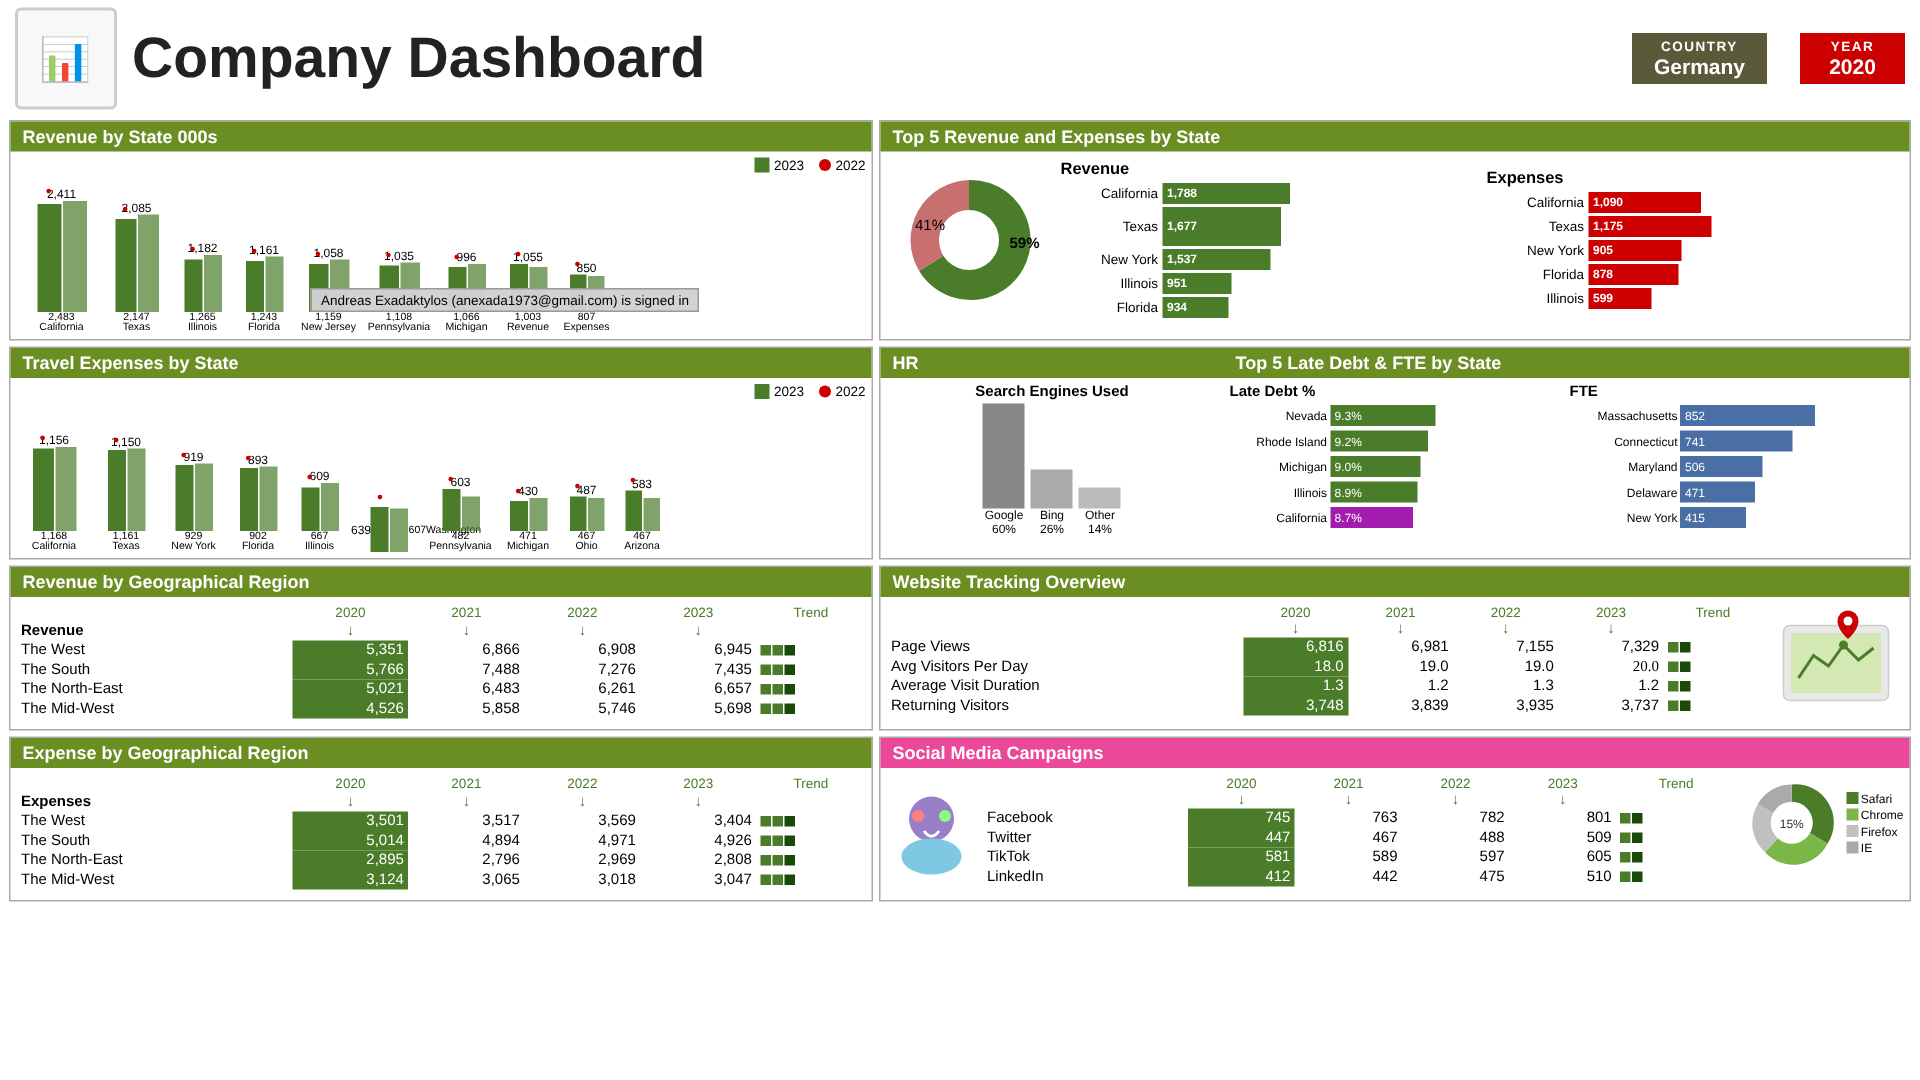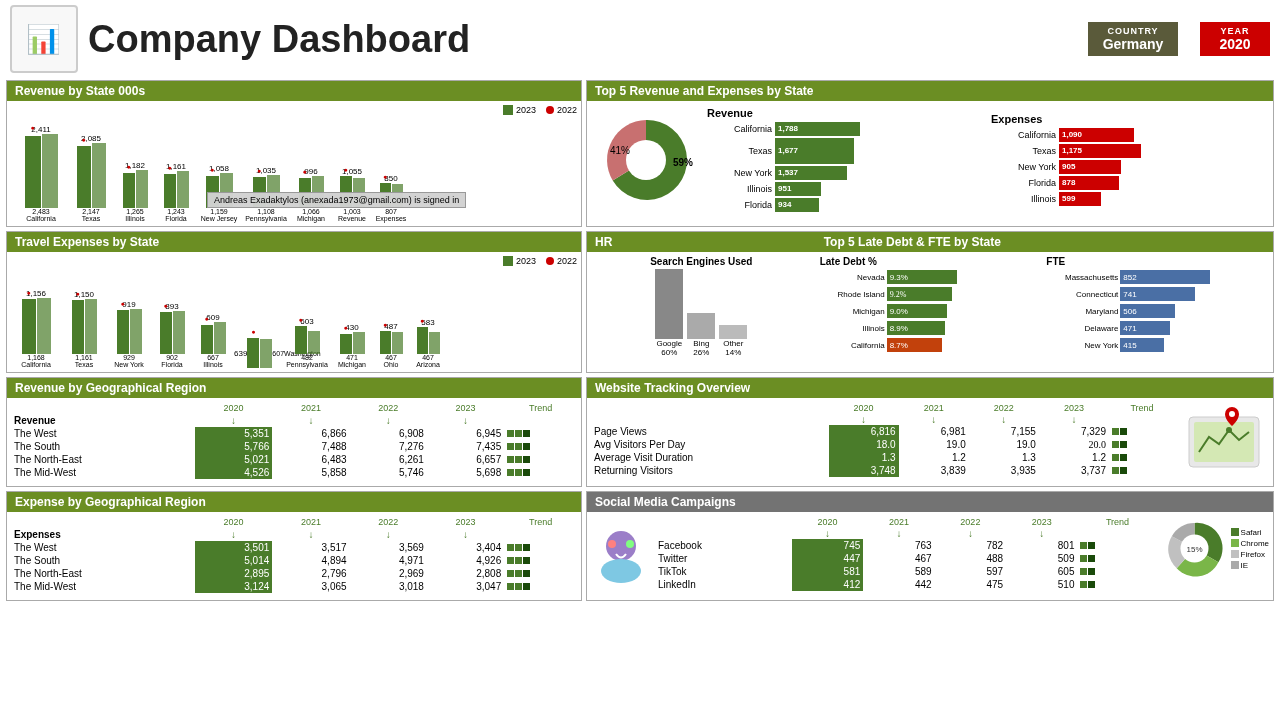--- a/index.html
+++ b/index.html
@@ -394,33 +394,33 @@
         <div style="display:flex;gap:4px;padding:4px;">
 
           <div style="flex:1;">
             <div style="font-size:10px;font-weight:bold;margin-bottom:3px;">Late Debt %</div>
             <div style="display:flex;align-items:center;gap:2px;margin-bottom:3px;">
               <span style="font-size:8px;width:65px;text-align:right;">Nevada</span>
               <div style="background:#4a7c2a;height:14px;width:70px;display:flex;align-items:center;padding:0 3px;color:#fff;font-size:8px;">9.3%</div>
             </div>
             <div style="display:flex;align-items:center;gap:2px;margin-bottom:3px;">
               <span style="font-size:8px;width:65px;text-align:right;">Rhode Island</span>
-              <div style="background:#4a7c2a;height:14px;width:65px;display:flex;align-items:center;padding:6px 3px;color:#fff;font-size:8px;font-family:Liberation Serif, serif;">9.2%</div>
+              <div style="background:#4a7c2a;height:14px;width:65px;display:flex;align-items:center;padding:6px 3px;color:#fff;font-size:8px;">9.2%</div>
             </div>
             <div style="display:flex;align-items:center;gap:2px;margin-bottom:3px;">
               <span style="font-size:8px;width:65px;text-align:right;">Michigan</span>
               <div style="background:#4a7c2a;height:14px;width:60px;display:flex;align-items:center;padding:0 3px;color:#fff;font-size:8px;">9.0%</div>
             </div>
             <div style="display:flex;align-items:center;gap:2px;margin-bottom:3px;">
               <span style="font-size:8px;width:65px;text-align:right;">Illinois</span>
               <div style="background:#4a7c2a;height:14px;width:58px;display:flex;align-items:center;padding:0 3px;color:#fff;font-size:8px;">8.9%</div>
             </div>
             <div style="display:flex;align-items:center;gap:2px;margin-bottom:3px;">
               <span style="font-size:8px;width:65px;text-align:right;">California</span>
-              <div style="background:#c2410c;height:14px;width:55px;display:flex;align-items:center;padding:0 3px;color:#fff;font-size:8px;">8.7%</div>
+              <div style="background:#a21caf;height:14px;width:55px;display:flex;align-items:center;padding:0 3px;color:#fff;font-size:8px;">8.7%</div>
             </div>
           </div>
 
           <div style="flex:1;">
             <div style="font-size:10px;font-weight:bold;margin-bottom:3px;">FTE</div>
             <div style="display:flex;align-items:center;gap:2px;margin-bottom:3px;">
               <span style="font-size:8px;width:72px;text-align:right;">Massachusetts</span>
               <div style="background:#4a6fa5;height:14px;width:90px;display:flex;align-items:center;padding:0 3px;color:#fff;font-size:8px;">852</div>
             </div>
             <div style="display:flex;align-items:center;gap:2px;margin-bottom:3px;">
@@ -698,21 +698,21 @@
                   <span style="width:7px;height:7px;background:#1a4a0a;display:inline-block;"></span>
                 </span>
               </td>
           </tr>
         </tbody>
       </table>
     </div>
   </div>
 
   <div style="border:1px solid #aaa;margin:2px;">
-    <div style="background:#737373;color:#fff;font-size:12px;font-weight:bold;padding:3px 8px;">Social Media Campaigns</div>
+    <div style="background:#ec4899;color:#fff;font-size:12px;font-weight:bold;padding:3px 8px;">Social Media Campaigns</div>
     <div style="display:flex;gap:4px;padding:4px;align-items:flex-start;">
 
       <div style="display:flex;align-items:center;justify-content:center;min-width:60px;min-height:80px;">
         <svg width="55" height="60" viewBox="0 0 55 60">
           <circle cx="27" cy="20" r="15" fill="#9b7ec8"></circle>
           <ellipse cx="27" cy="45" rx="20" ry="12" fill="#7ec8e3"></ellipse>
           <circle cx="18" cy="18" r="4" fill="#ff8080"></circle>
           <circle cx="36" cy="18" r="4" fill="#80ff80"></circle>
           <path d="M22,28 Q27,35 32,28" fill="none" stroke="#fff" stroke-width="2"></path>
         </svg>

